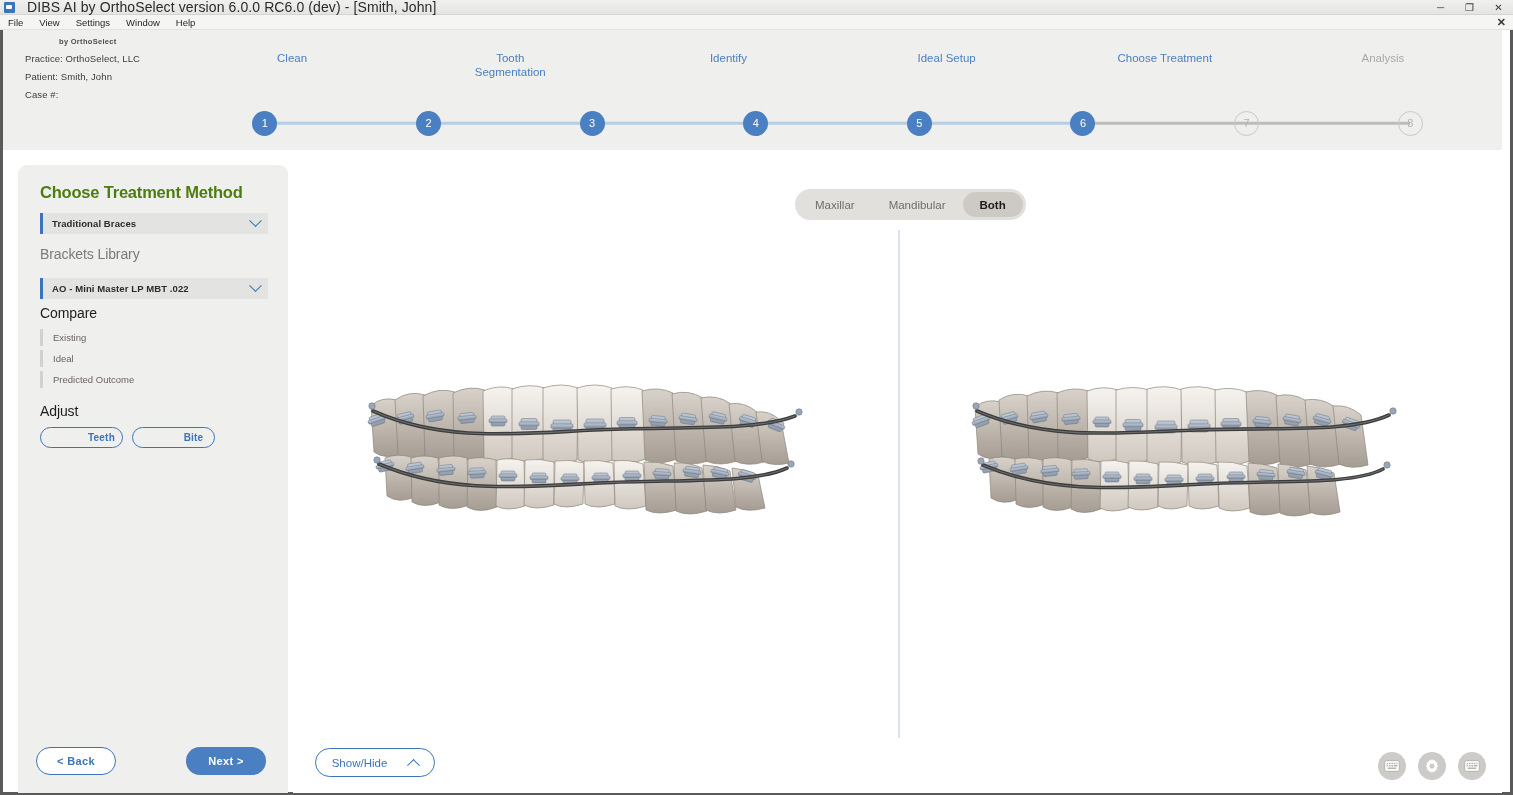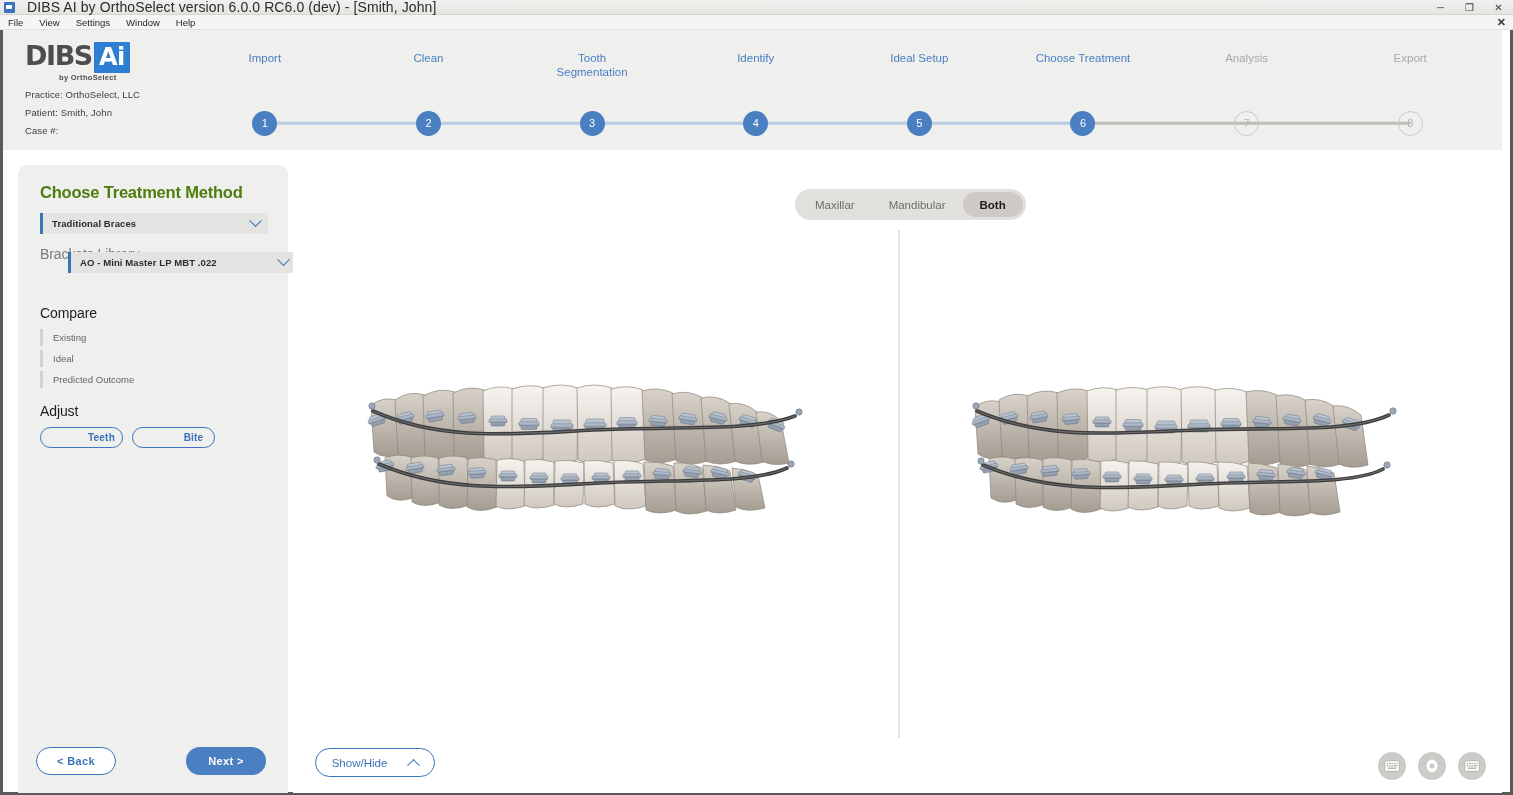--- a/index.html
+++ b/index.html
@@ -296,56 +296,46 @@
     <div class="mi">View</div>
     <div class="mi">Settings</div>
     <div class="mi">Window</div>
     <div class="mi">Help</div>
     <div class="mdi-close">✕</div>
   </div>
 
   <div class="header">
 
     <div class="brandbox">
-      <div class="logo">
-        <span class="logo-dibs">DIBS</span>
-        <span class="logo-ai">Ai</span>
-      </div>
       <div class="logo-sub">by OrthoSelect</div>
       <div class="meta-line">Practice: OrthoSelect, LLC</div>
       <div class="meta-line">Patient: Smith, John</div>
       <div class="meta-line">Case #:</div>
     </div>
 
     <div class="stepper">
       <div class="step-labels">
         <div class="step-col">
-            <div class="step-label">Import</div>
-          </div>
-        <div class="step-col">
             <div class="step-label">Clean</div>
           </div>
         <div class="step-col">
             <div class="step-label" style="white-space:pre-line">Tooth
 Segmentation</div>
           </div>
         <div class="step-col">
             <div class="step-label">Identify</div>
           </div>
         <div class="step-col">
             <div class="step-label">Ideal Setup</div>
           </div>
         <div class="step-col">
             <div class="step-label">Choose Treatment</div>
           </div>
         <div class="step-col inactive">
             <div class="step-label">Analysis</div>
-          </div>
-        <div class="step-col inactive">
-            <div class="step-label">Export</div>
           </div>
       </div>
 
       <div class="dots-row">
         <div class="connector" style="left:6.25%;  width:12.5%;"></div>
         <div class="connector" style="left:18.75%; width:12.5%;"></div>
         <div class="connector" style="left:31.25%; width:12.5%;"></div>
         <div class="connector" style="left:43.75%; width:12.5%;"></div>
         <div class="connector" style="left:56.25%; width:12.5%;"></div>
         <div class="connector gray" style="left:68.75%; width:12.5%;"></div>
@@ -383,21 +373,21 @@
 
     <div class="sb-title">Choose Treatment Method</div>
 
     <div class="dropdown" style="top:48px;">
       <span class="dd-text">Traditional Braces</span>
       <span class="dd-chev"></span>
     </div>
 
     <div class="sb-sect" style="position:absolute;left:22px;top:81px;">Brackets Library</div>
 
-    <div class="dropdown" style="top:87px;margin-left:28px;">
+    <div class="dropdown" style="top:113px;">
       <span class="dd-text">AO - Mini Master LP MBT .022</span>
       <span class="dd-chev"></span>
     </div>
 
     <div class="sb-sect dark" style="position:absolute;left:22px;top:140px;">Compare</div>
 
     <div class="cmp-item" style="top:164px;">
       <span>Existing</span>
     </div>
     <div class="cmp-item" style="top:185px;">

